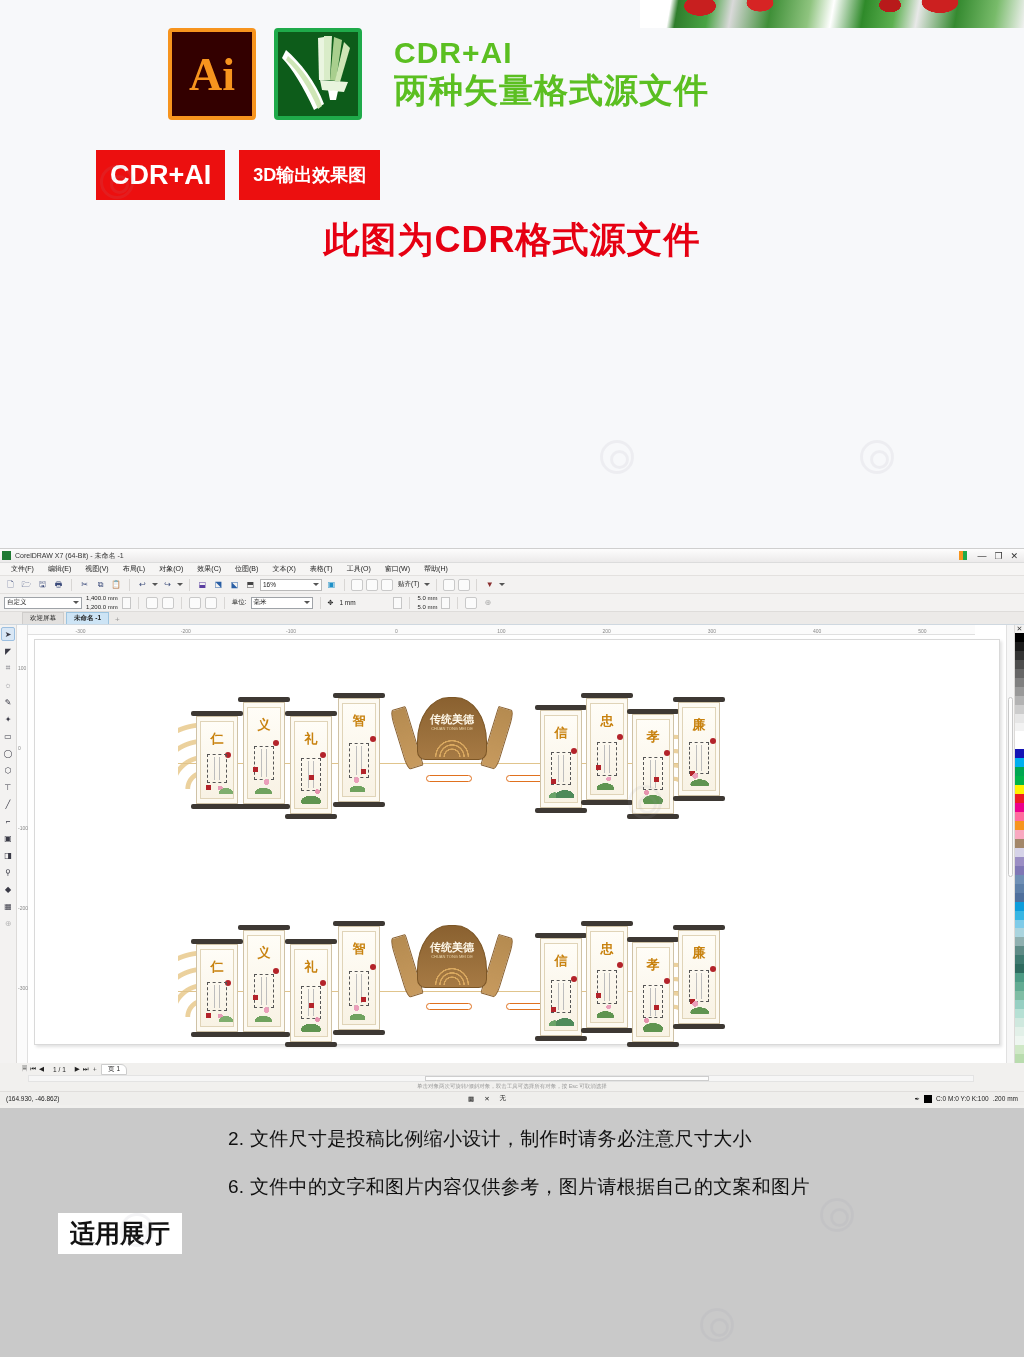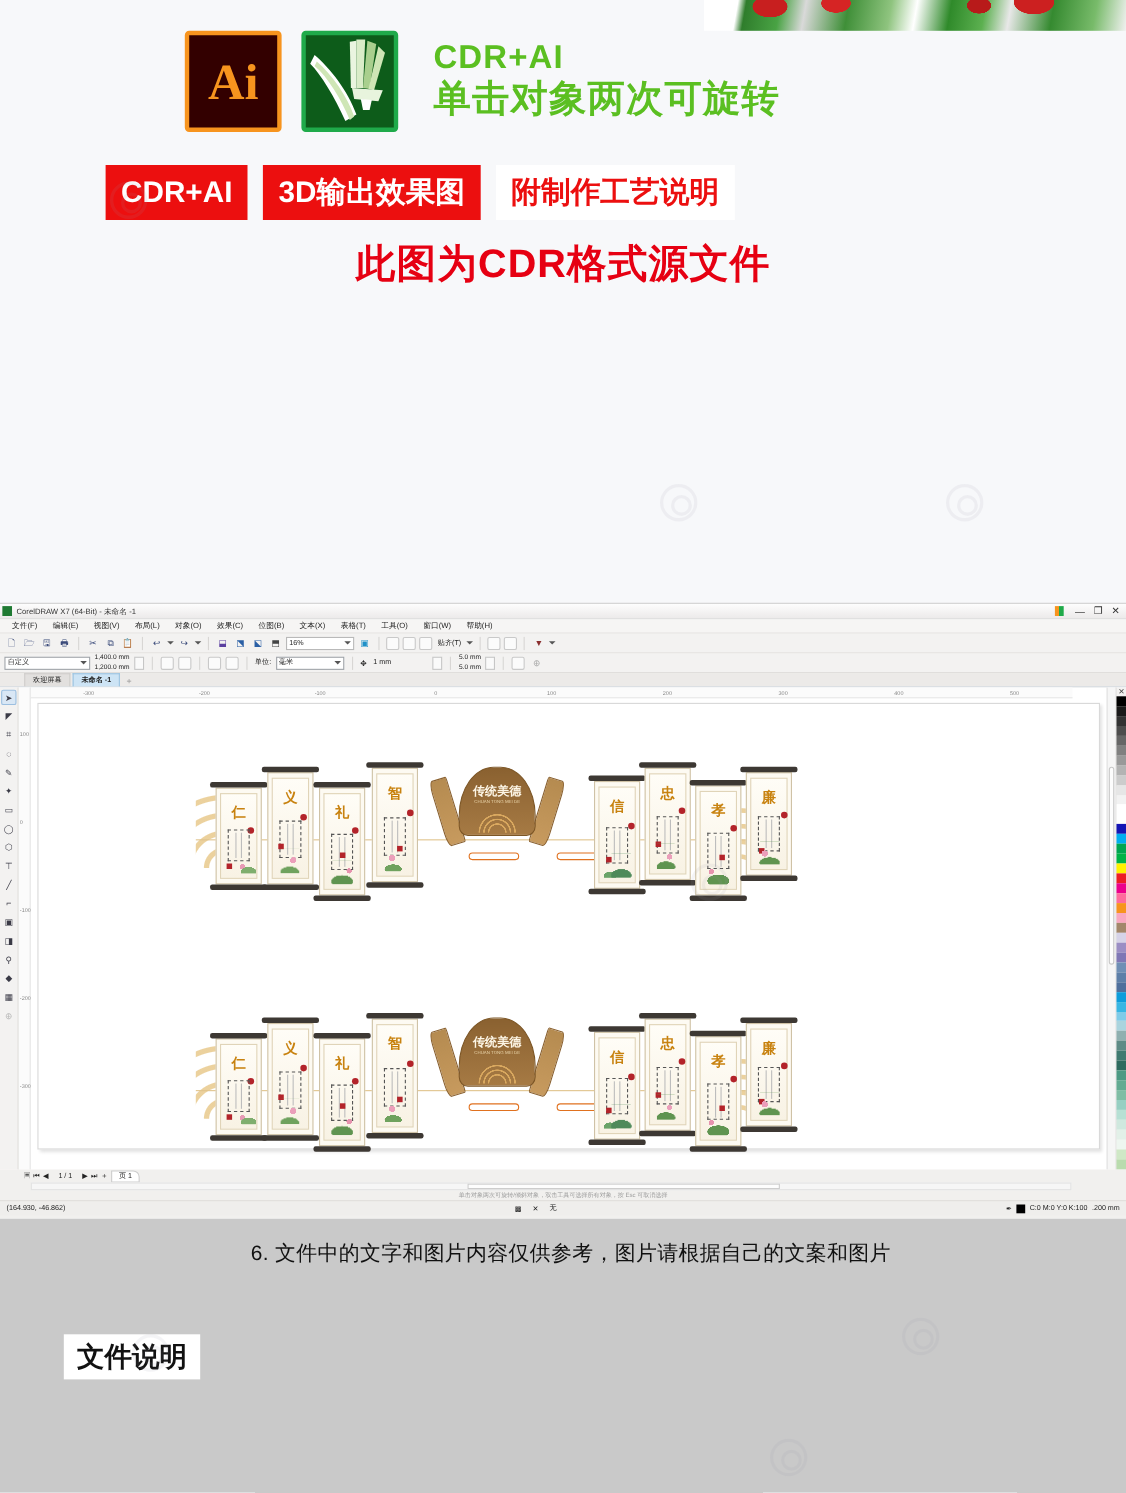--- a/index.html
+++ b/index.html
@@ -46,21 +46,21 @@
   .cdr-logo svg { position:absolute; inset:0; }
   .fmt-text { margin-left: 14px; }
   .fmt-text .l1 { color: #5bbf21; font-size: 30px; font-weight: bold; letter-spacing: 1px; line-height: 1.1; }
   .fmt-text .l2 { color: #5bbf21; font-size: 34px; font-weight: bold; letter-spacing: 1px; line-height: 1.25; }
 
   .badges { display: flex; align-items: stretch; gap: 14px; padding-left: 96px; margin-top: 30px; }
   .badge { display: flex; align-items: center; justify-content: center; padding: 6px 14px; height: 50px;
            font-size: 27px; font-weight: bold; white-space: nowrap; }
   .badge.red { background: #ec0f0f; color: #ffffff; }
   .badge.white { background: #ffffff; color: #ec0f0f; }
-  .badge.sm { font-size: 27px; }
+  .badge.sm { font-size: 18px; }
 
   .suit-line { text-align: center; margin-top: 22px; font-size: 27px; font-weight: bold; color: #111;
                letter-spacing: 0px; }
   .cdr-note { text-align: center; margin-top: 16px; font-size: 36px; font-weight: bold; color: #e60012;
               letter-spacing: 1px; }
 
   
   .app { position: absolute; top: 548px; left: 0; width: 1024px; height: 560px; background: #f1f0ee;
          border-top: 1px solid #cfcfcf; font-size: 7px; color: #222; }
 
@@ -209,33 +209,30 @@
         <path d="M66 10 L72 16 L62 50 L57 49 Z" fill="#cfe6b6"></path>
         <path d="M40 6 L46 5 L46 48 L41 48 Z" fill="#eaf5e0"></path>
         <path d="M42 48 L70 50 L66 60 L44 58 Z" fill="#e8f4dd"></path>
         <path d="M50 58 L60 59 L58 68 L52 68 Z" fill="#ffffff"></path>
         <path d="M8 18 C22 30 38 50 46 72 L36 78 C26 56 14 36 4 26 Z" fill="#ffffff"></path>
         <path d="M10 24 C24 36 38 56 44 74 L40 77 C32 58 20 38 8 28 Z" fill="#cfe6b6"></path>
       </svg>
     </div>
     <div class="fmt-text">
       <div class="l1">CDR+AI</div>
-      <div class="l2">单击对象两次可旋转</div>
+      <div class="l2">两种矢量格式源文件</div>
     </div>
   </div>
 
   <div class="badges">
     <div class="badge red">
         <span>CDR+AI</span>
       </div>
     <div class="badge red sm">
         <span>3D输出效果图</span>
-      </div>
-    <div class="badge white sm">
-        <span>附制作工艺说明</span>
       </div>
   </div>
 
   <div class="cdr-note">此图为CDR格式源文件</div>
 </div>
 
 <div class="app">
 
   <div class="titlebar">
     <div class="cdr-mini"></div>
@@ -741,22 +738,23 @@
     <span style="display:flex;align-items:center;gap:4px">
       <span>✒</span>
       <span style="display:inline-block;width:8px;height:8px;background:#000"></span>
       <span>C:0 M:0 Y:0 K:100</span>
       <span>.200 mm</span>
     </span>
   </div>
 </div>
 
 <div class="footer">
-  <div class="fl-badge">文件说明</div>
+  <div class="fl-badge">适用展厅</div>
   <div class="notes">
+    <div>2. 文件尺寸是投稿比例缩小设计，制作时请务必注意尺寸大小</div>
     <div>6. 文件中的文字和图片内容仅供参考，图片请根据自己的文案和图片</div>
   </div>
   <div class="wm" style="left:120px; top:105px;">
     <span class="ring"></span>
   </div>
   <div class="wm" style="left:820px; top:90px;">
     <span class="ring"></span>
   </div>
   <div class="wm" style="left:700px; top:200px;">
     <span class="ring"></span>

